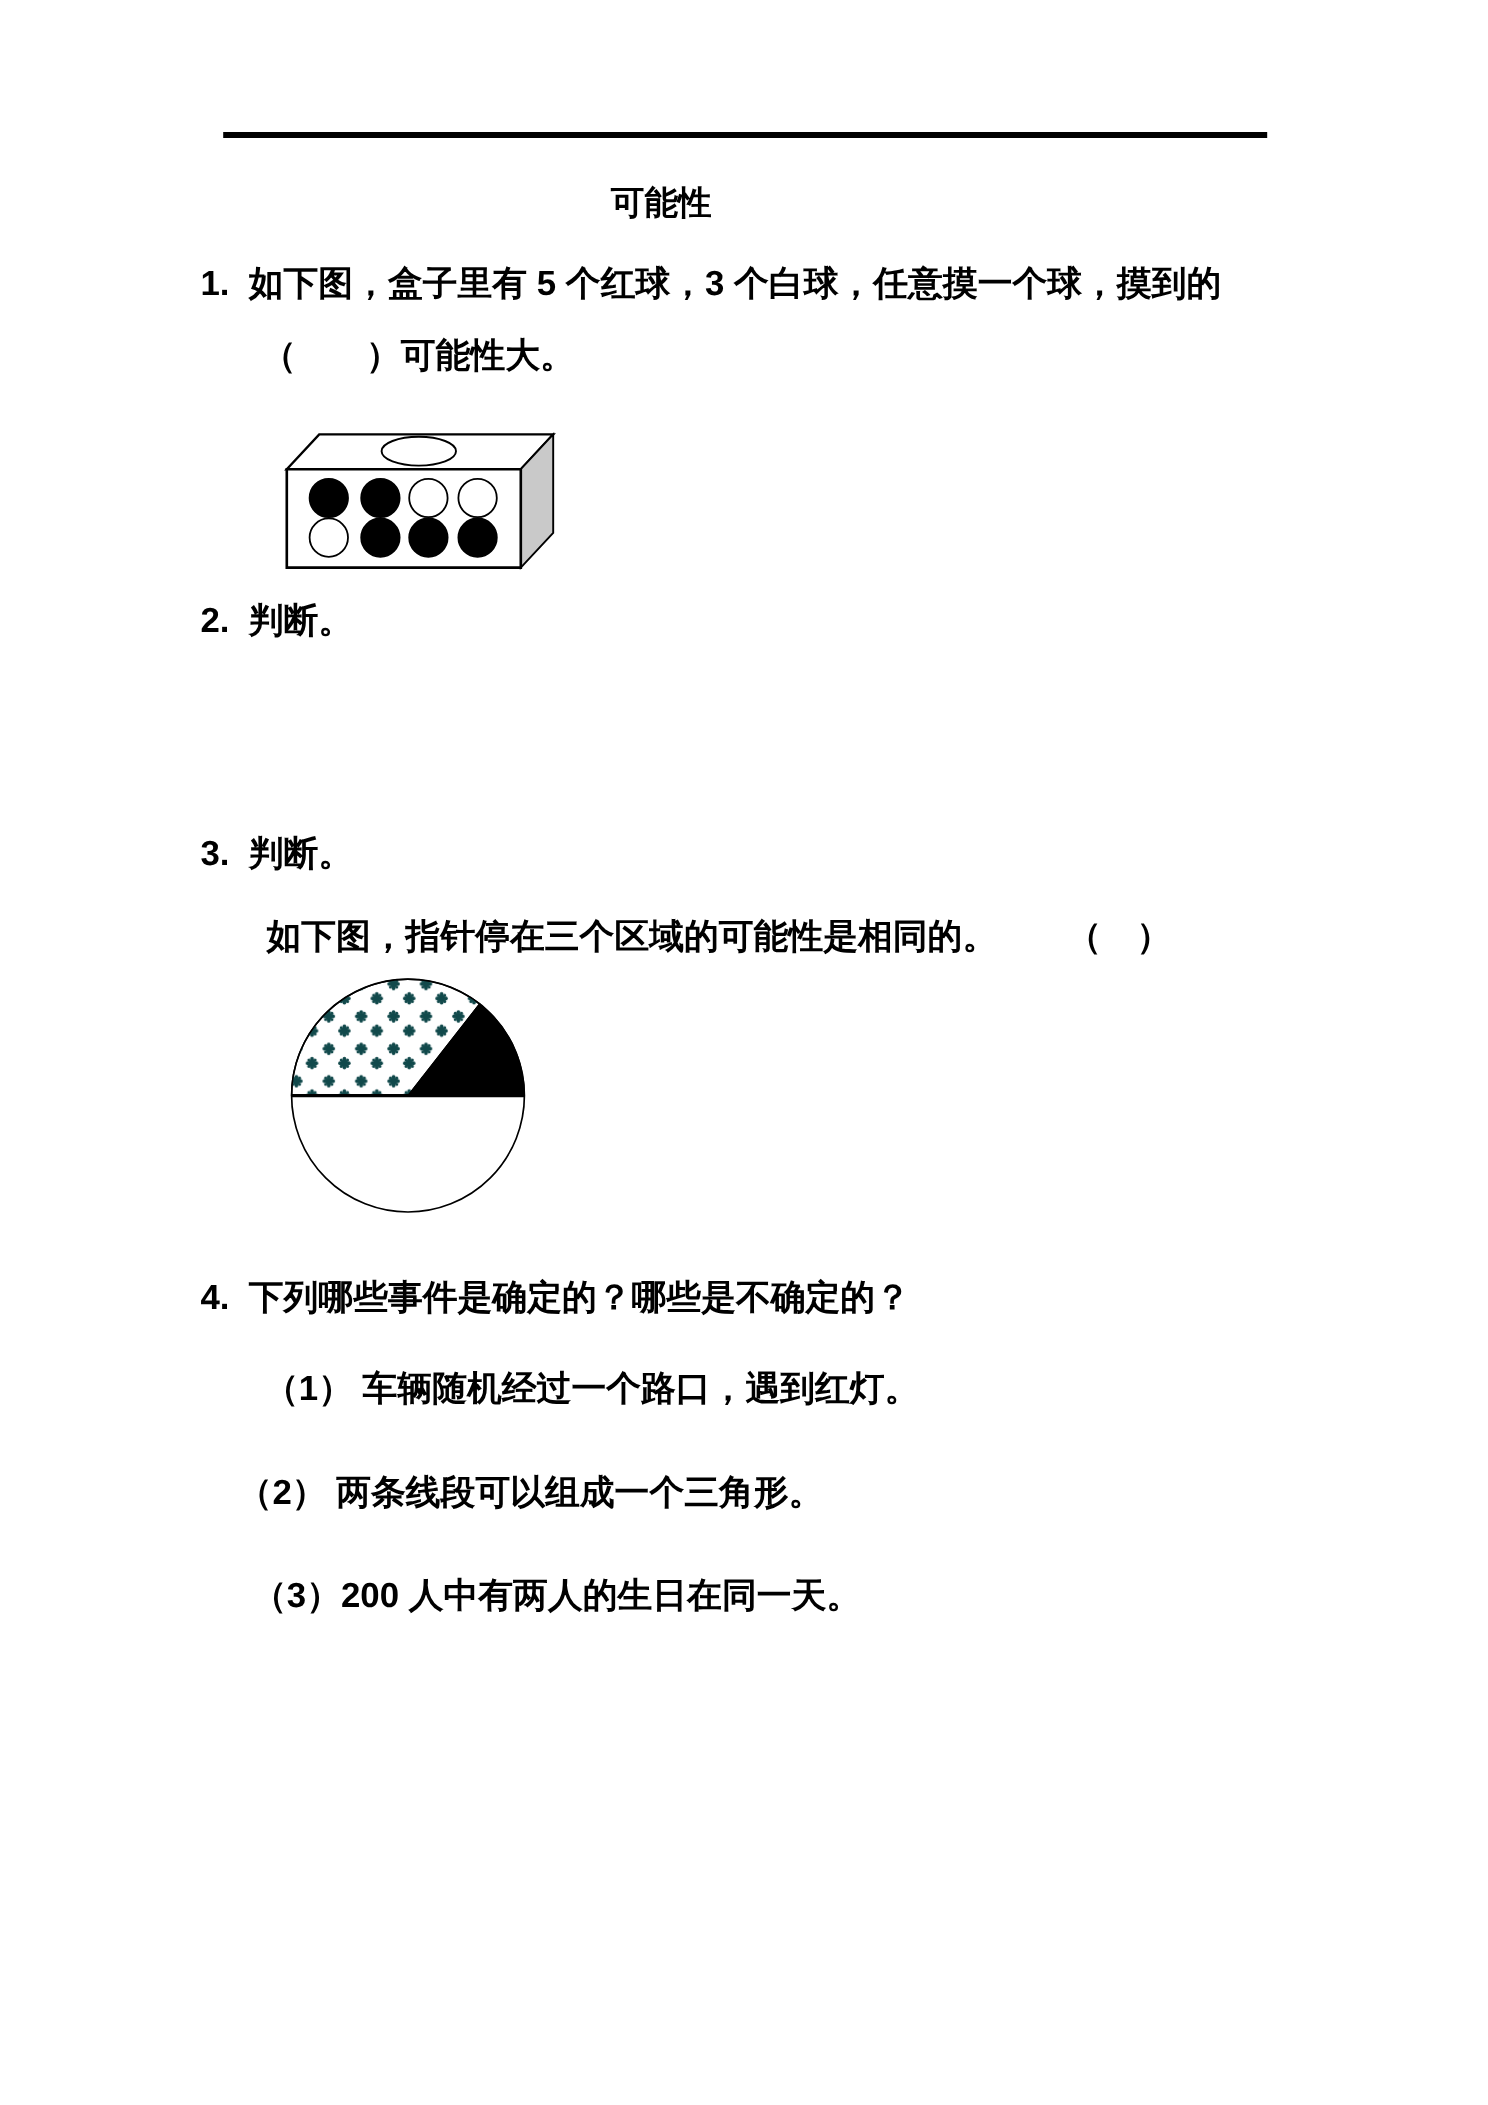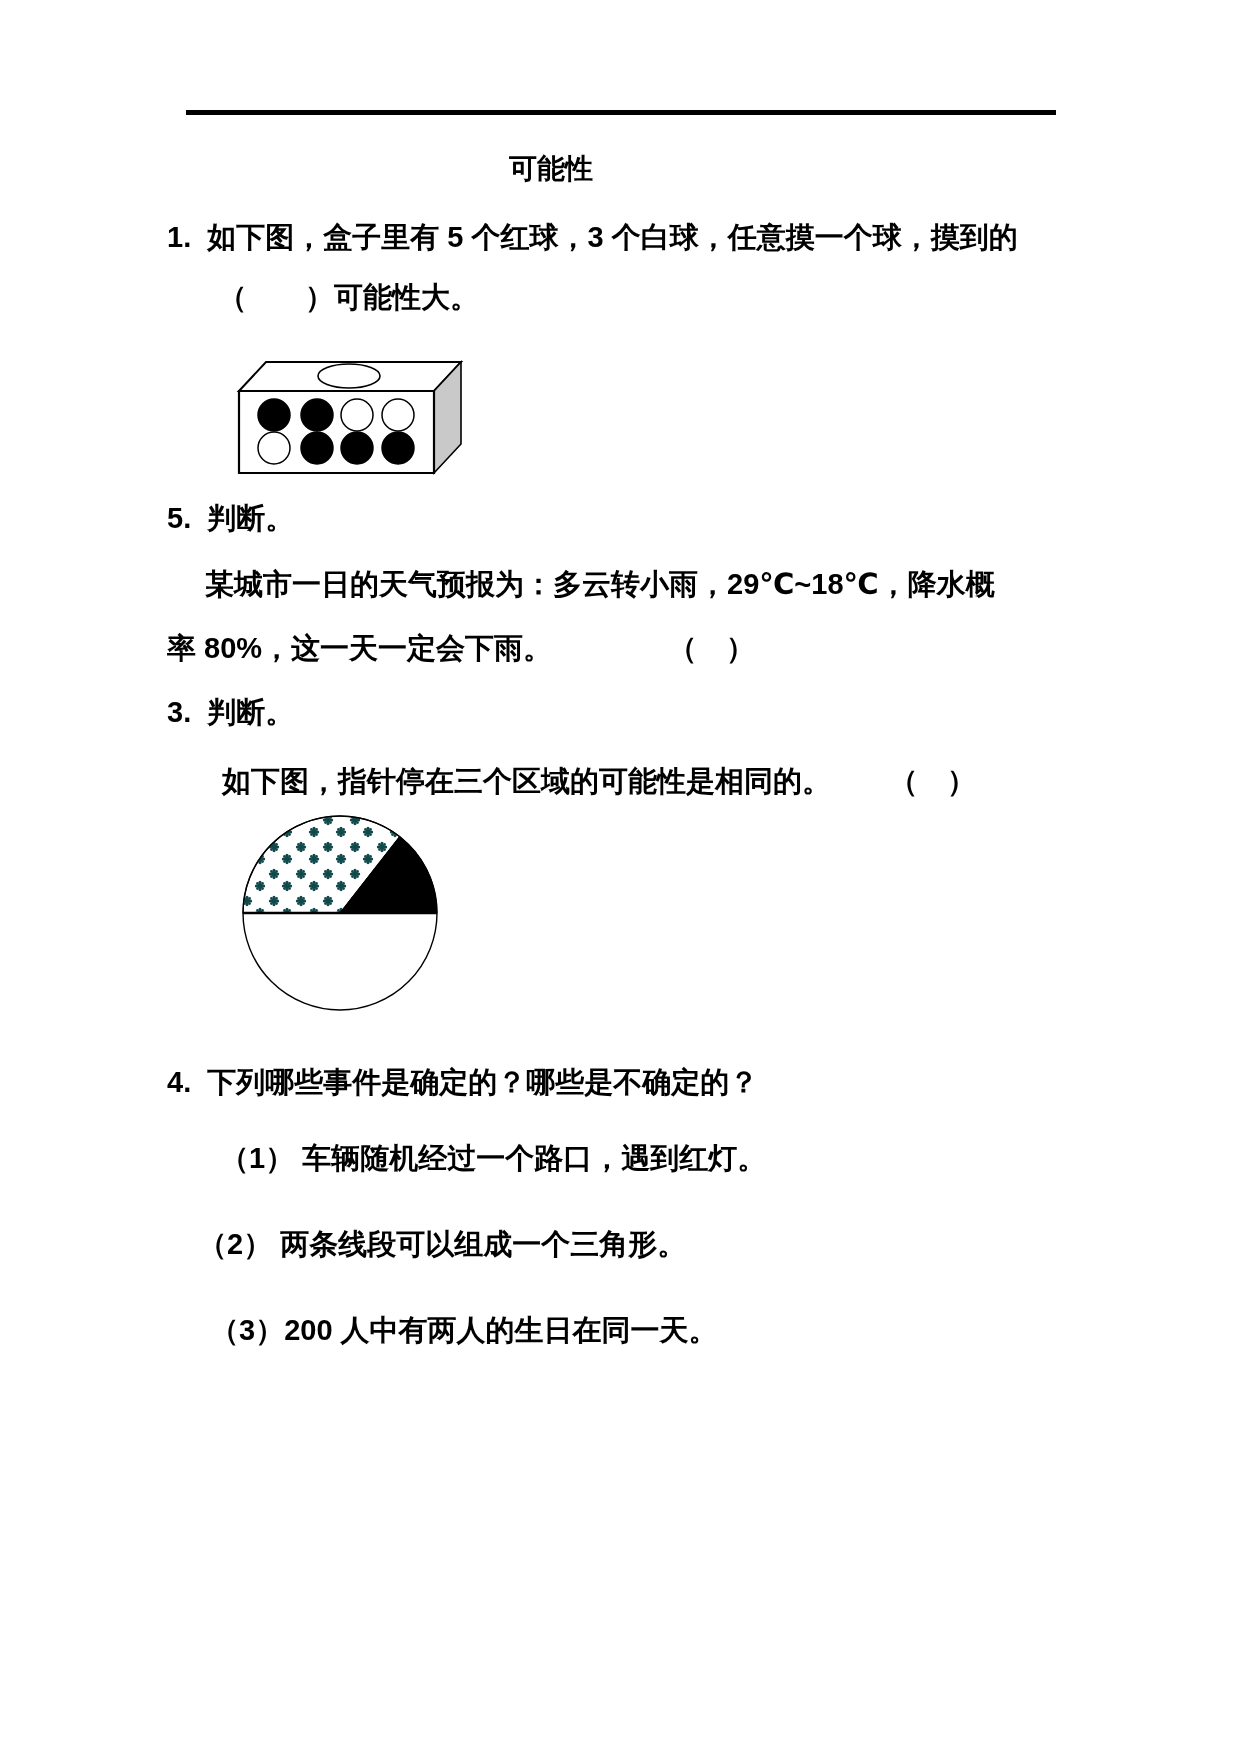--- a/index.html
+++ b/index.html
@@ -63,23 +63,21 @@
         <circle cx="81" cy="56" r="16" fill="#000000" stroke="#000" stroke-width="1.5"></circle>
         <circle cx="121" cy="56" r="16" fill="#ffffff" stroke="#000" stroke-width="1.5"></circle>
         <circle cx="162" cy="56" r="16" fill="#ffffff" stroke="#000" stroke-width="1.5"></circle>
         <circle cx="38" cy="89" r="16" fill="#ffffff" stroke="#000" stroke-width="1.5"></circle>
         <circle cx="81" cy="89" r="16" fill="#000000" stroke="#000" stroke-width="1.5"></circle>
         <circle cx="121" cy="89" r="16" fill="#000000" stroke="#000" stroke-width="1.5"></circle>
         <circle cx="162" cy="89" r="16" fill="#000000" stroke="#000" stroke-width="1.5"></circle>
       </g>
   </svg>
 
-  <div class="line" style="left:167px;top:502px;">5.  判断。</div>
-  <div class="line" style="left:205px;top:568px;">某城市一日的天气预报为：多云转小雨，29℃~18℃，降水概</div>
-  <div class="line" style="left:167px;top:632px;">率 80%，这一天一定会下雨。　　　　（　）</div>
+  <div class="line" style="left:167px;top:502px;">2.  判断。</div>
 
   <div class="line" style="left:167px;top:696px;">3.  判断。</div>
   <div class="line" style="left:222px;top:765px;text-align:center;">如下图，指针停在三个区域的可能性是相同的。　　（　）</div>
 
   <svg class="fig" style="left:240px;top:813px;" width="200" height="200" viewBox="0 0 200 200">
     <defs>
       <g id="star">
         <circle r="3"></circle>
         <circle cx="3.6" r="1.6"></circle>
         <circle cx="-3.6" r="1.6"></circle>

